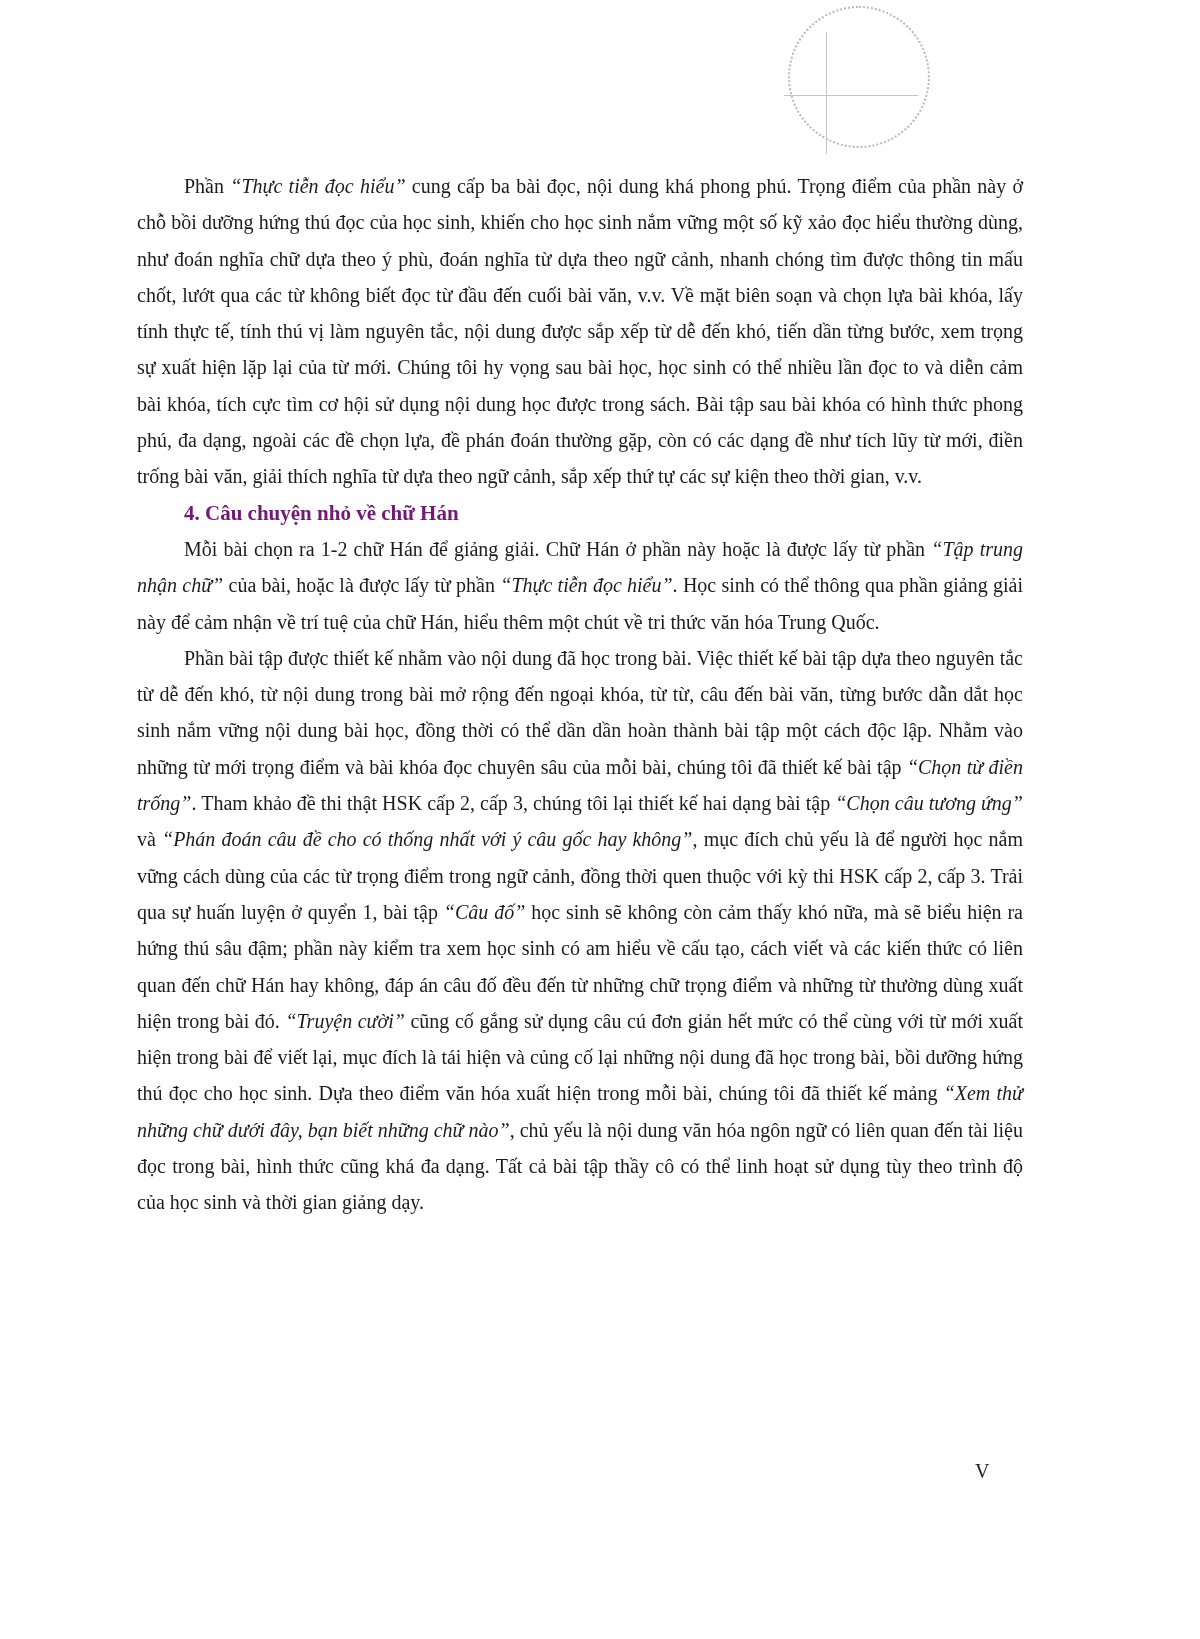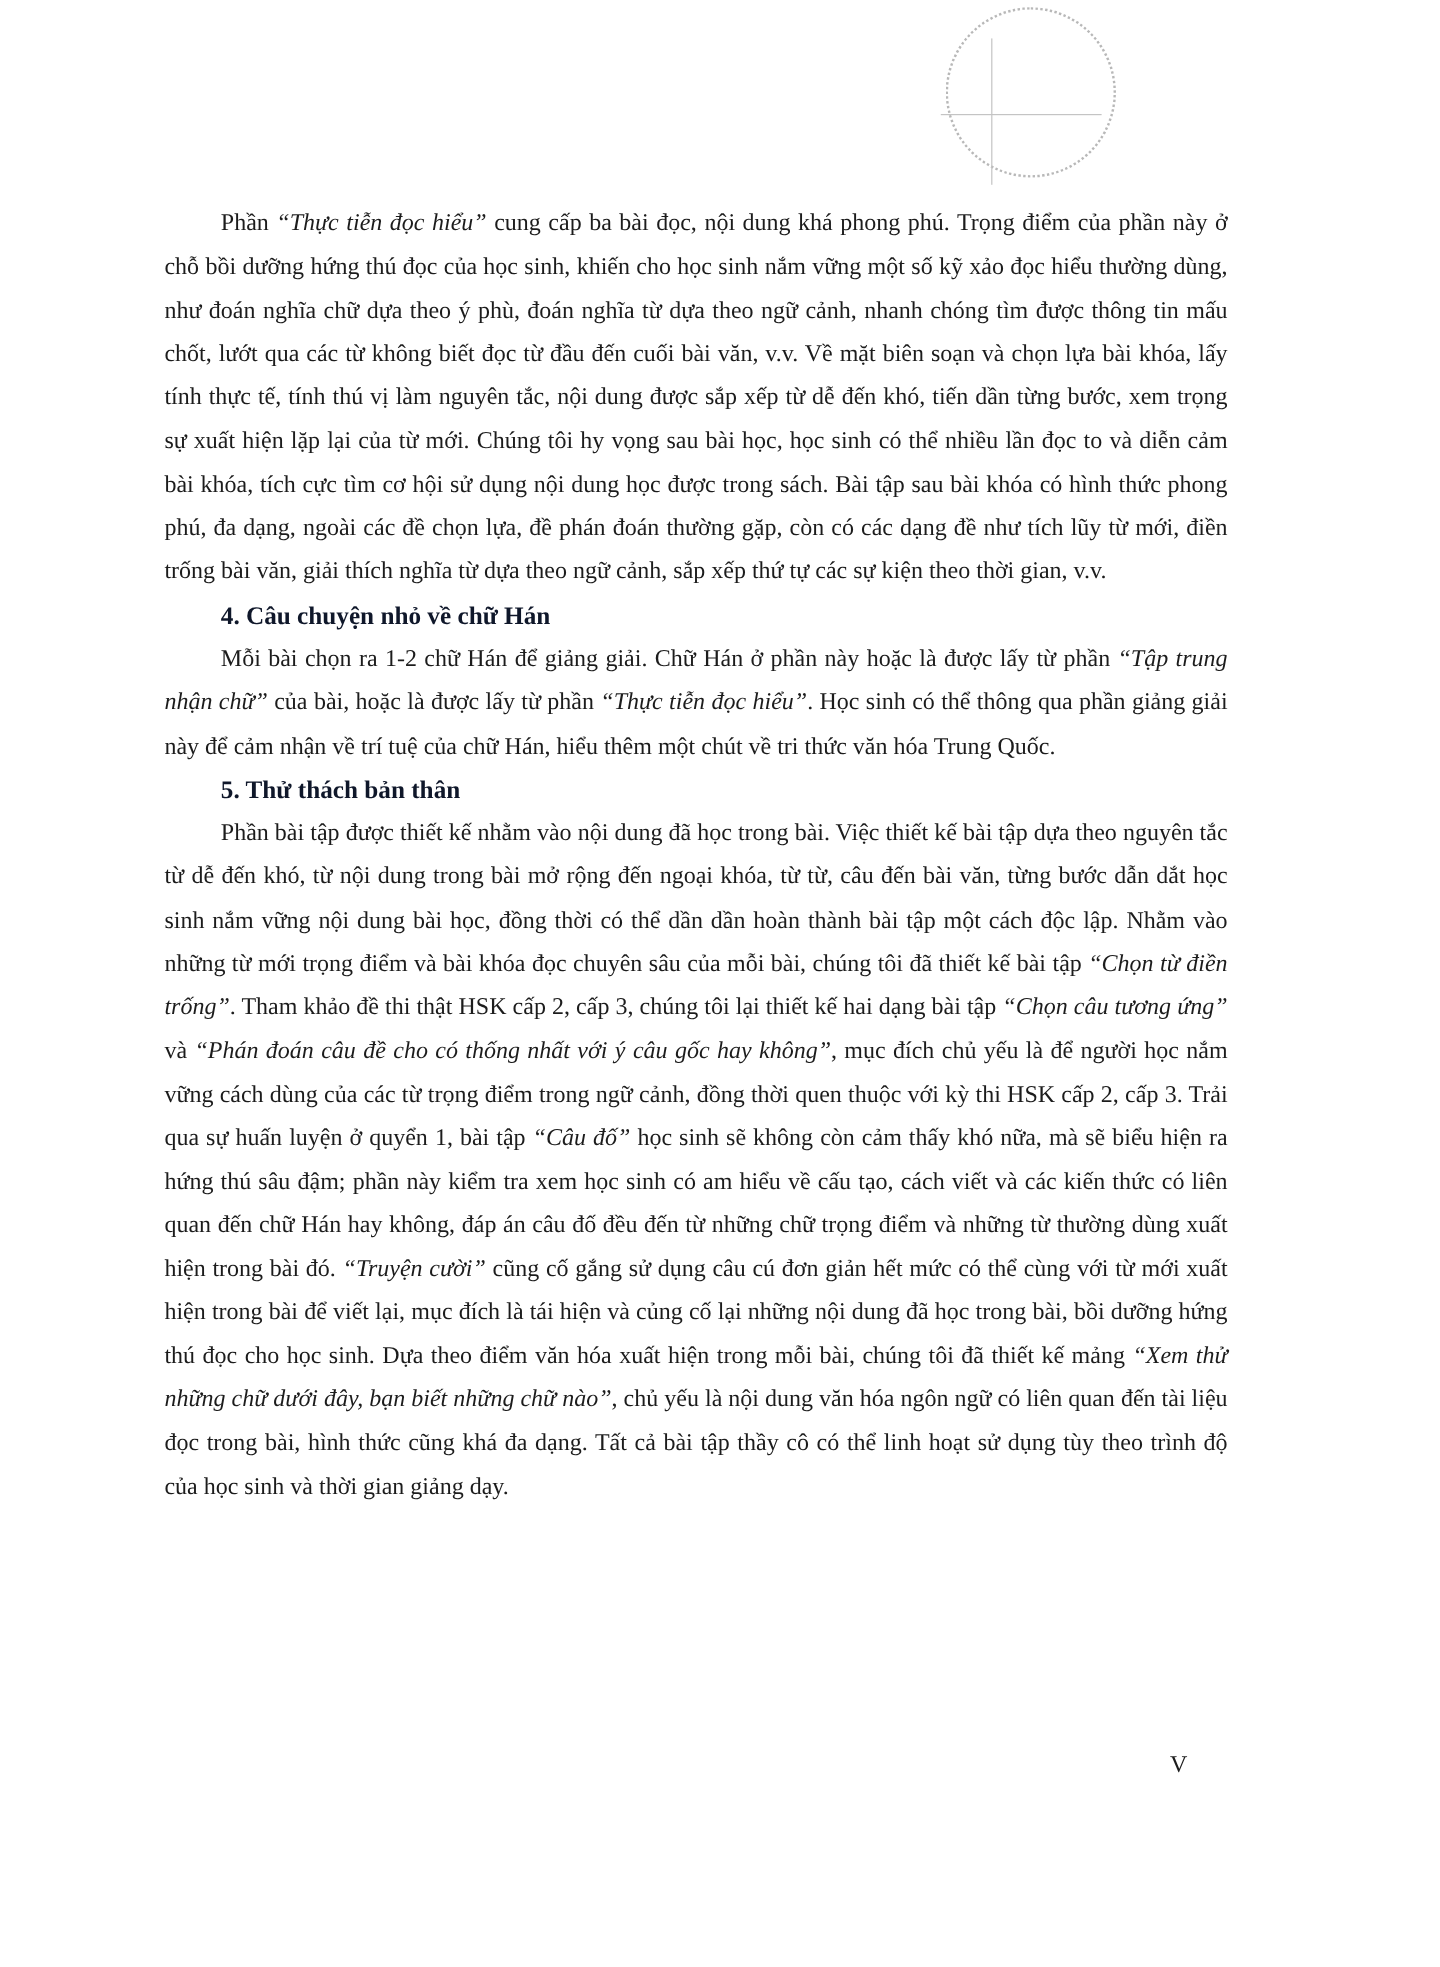--- a/index.html
+++ b/index.html
@@ -52,21 +52,21 @@
     line-height: 36.3px;
     text-align: justify;
   }
   .para {
     text-indent: 47px;
     margin: 0;
   }
   .heading {
     font-size: 21px;
     font-weight: bold;
-    color: #0f172a;
+    color: #701a75;
     text-indent: 47px;
     margin: 0;
     text-align: left;
   }
   .it { font-style: italic; }
   .page-number {
     position: absolute;
     left: 975px;
     top: 1460px;
     font-size: 20px;
@@ -81,19 +81,18 @@
   <div class="reg-mark">
     <div class="reg-circle"></div>
     <div class="reg-h"></div>
     <div class="reg-v"></div>
   </div>
 
   <div class="content">
     <p class="para"><span>Phần </span><span class="it">“Thực tiễn đọc hiểu”</span><span> cung cấp ba bài đọc, nội dung khá phong phú. Trọng điểm của phần này ở chỗ bồi dưỡng hứng thú đọc của học sinh, khiến cho học sinh nắm vững một số kỹ xảo đọc hiểu thường dùng, như đoán nghĩa chữ dựa theo ý phù, đoán nghĩa từ dựa theo ngữ cảnh, nhanh chóng tìm được thông tin mấu chốt, lướt qua các từ không biết đọc từ đầu đến cuối bài văn, v.v. Về mặt biên soạn và chọn lựa bài khóa, lấy tính thực tế, tính thú vị làm nguyên tắc, nội dung được sắp xếp từ dễ đến khó, tiến dần từng bước, xem trọng sự xuất hiện lặp lại của từ mới. Chúng tôi hy vọng sau bài học, học sinh có thể nhiều lần đọc to và diễn cảm bài khóa, tích cực tìm cơ hội sử dụng nội dung học được trong sách. Bài tập sau bài khóa có hình thức phong phú, đa dạng, ngoài các đề chọn lựa, đề phán đoán thường gặp, còn có các dạng đề như tích lũy từ mới, điền trống bài văn, giải thích nghĩa từ dựa theo ngữ cảnh, sắp xếp thứ tự các sự kiện theo thời gian, v.v.</span></p>
     <h3 class="heading">4. Câu chuyện nhỏ về chữ Hán</h3>
     <p class="para"><span>Mỗi bài chọn ra 1-2 chữ Hán để giảng giải. Chữ Hán ở phần này hoặc là được lấy từ phần </span><span class="it">“Tập trung nhận chữ”</span><span> của bài, hoặc là được lấy từ phần </span><span class="it">“Thực tiễn đọc hiểu”</span><span>. Học sinh có thể thông qua phần giảng giải này để cảm nhận về trí tuệ của chữ Hán, hiểu thêm một chút về tri thức văn hóa Trung Quốc.</span></p>
-    <h3 class="heading">5. Thử thách bản thân</h3>
     <p class="para"><span>Phần bài tập được thiết kế nhằm vào nội dung đã học trong bài. Việc thiết kế bài tập dựa theo nguyên tắc từ dễ đến khó, từ nội dung trong bài mở rộng đến ngoại khóa, từ từ, câu đến bài văn, từng bước dẫn dắt học sinh nắm vững nội dung bài học, đồng thời có thể dần dần hoàn thành bài tập một cách độc lập. Nhằm vào những từ mới trọng điểm và bài khóa đọc chuyên sâu của mỗi bài, chúng tôi đã thiết kế bài tập </span><span class="it">“Chọn từ điền trống”</span><span>. Tham khảo đề thi thật HSK cấp 2, cấp 3, chúng tôi lại thiết kế hai dạng bài tập </span><span class="it">“Chọn câu tương ứng”</span><span> và </span><span class="it">“Phán đoán câu đề cho có thống nhất với ý câu gốc hay không”</span><span>, mục đích chủ yếu là để người học nắm vững cách dùng của các từ trọng điểm trong ngữ cảnh, đồng thời quen thuộc với kỳ thi HSK cấp 2, cấp 3. Trải qua sự huấn luyện ở quyển 1, bài tập </span><span class="it">“Câu đố”</span><span> học sinh sẽ không còn cảm thấy khó nữa, mà sẽ biểu hiện ra hứng thú sâu đậm; phần này kiểm tra xem học sinh có am hiểu về cấu tạo, cách viết và các kiến thức có liên quan đến chữ Hán hay không, đáp án câu đố đều đến từ những chữ trọng điểm và những từ thường dùng xuất hiện trong bài đó. </span><span class="it">“Truyện cười”</span><span> cũng cố gắng sử dụng câu cú đơn giản hết mức có thể cùng với từ mới xuất hiện trong bài để viết lại, mục đích là tái hiện và củng cố lại những nội dung đã học trong bài, bồi dưỡng hứng thú đọc cho học sinh. Dựa theo điểm văn hóa xuất hiện trong mỗi bài, chúng tôi đã thiết kế mảng </span><span class="it">“Xem thử những chữ dưới đây, bạn biết những chữ nào”</span><span>, chủ yếu là nội dung văn hóa ngôn ngữ có liên quan đến tài liệu đọc trong bài, hình thức cũng khá đa dạng. Tất cả bài tập thầy cô có thể linh hoạt sử dụng tùy theo trình độ của học sinh và thời gian giảng dạy.</span></p>
   </div>
 
   <div class="page-number">V</div>
 
 </div>
 
 </body></html>

